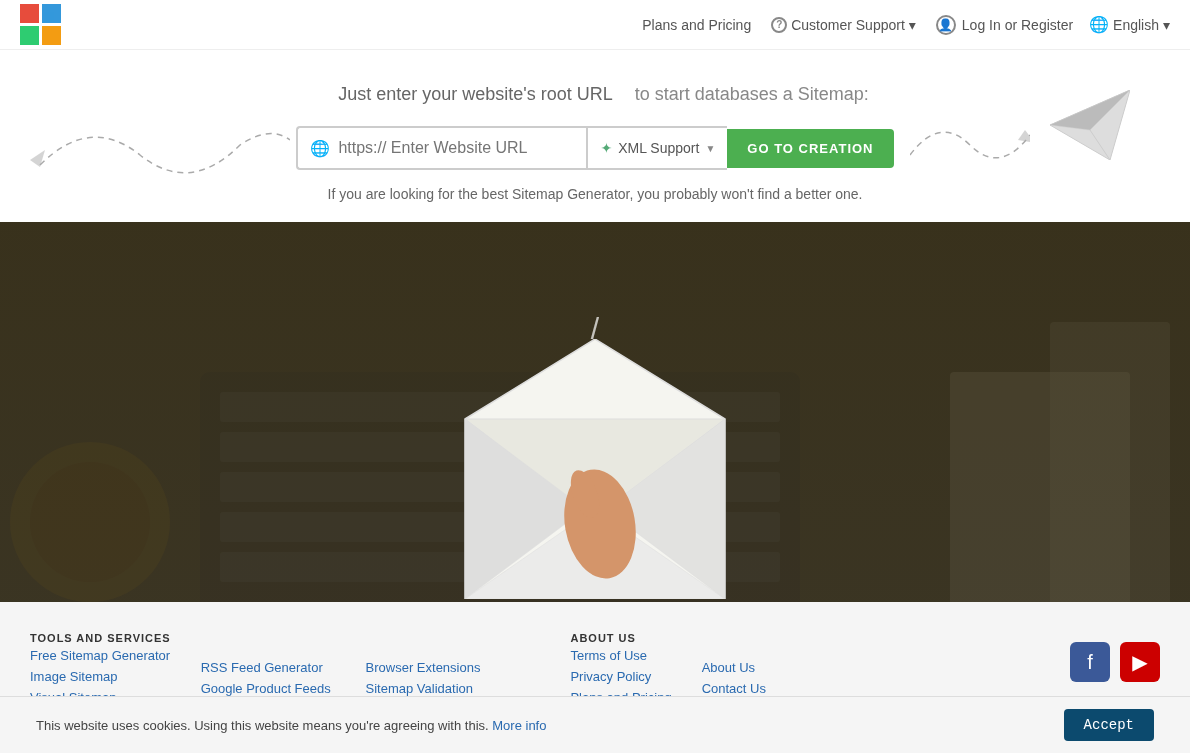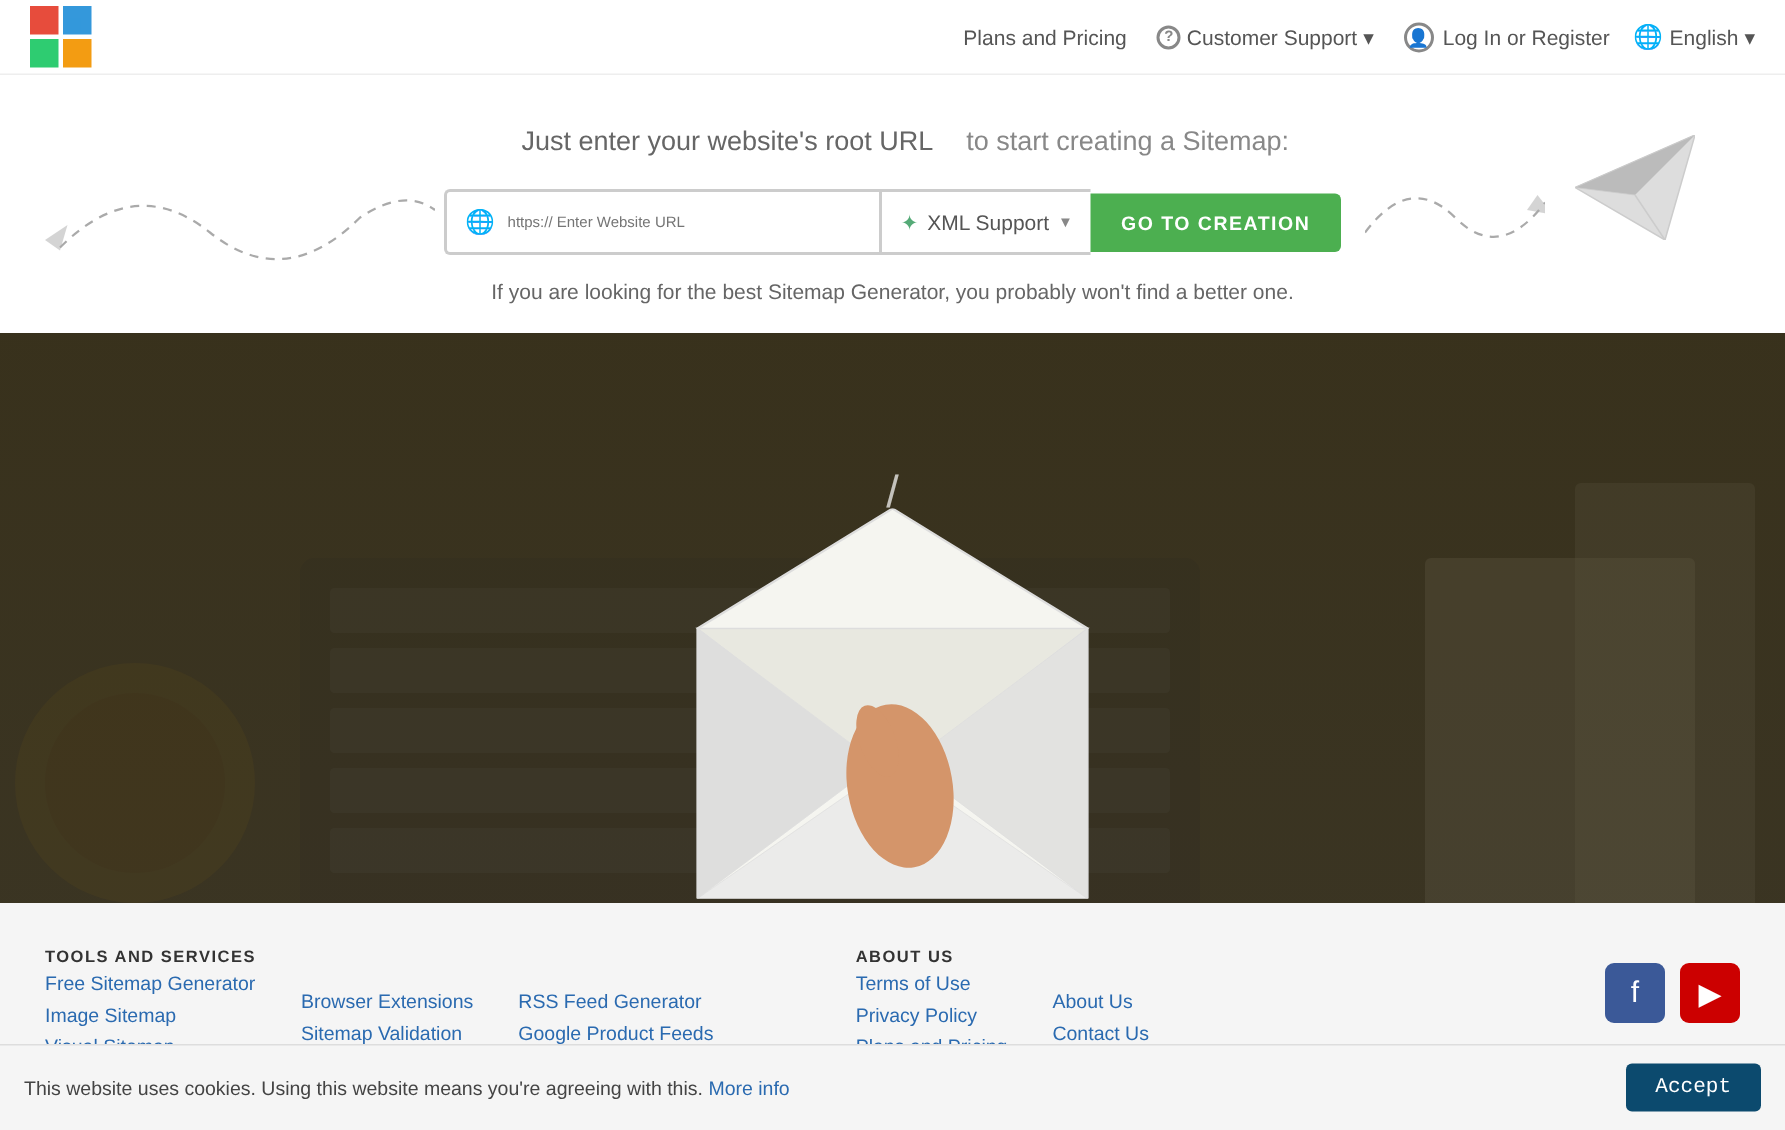--- a/index.html
+++ b/index.html
@@ -129,21 +129,21 @@
       width: 290px;
     }
     .url-input-wrapper .globe-icon {
       color: #aaa;
       margin-right: 8px;
       font-size: 16px;
     }
     .url-input {
       border: none;
       outline: none;
-      font-size: 10px;
+      font-size: 16px;
       color: #999;
       width: 100%;
       background: transparent;
     }
     .sitemap-type-dropdown {
       display: flex;
       align-items: center;
       height: 44px;
       border: 2px solid #ccc;
       border-right: none;
@@ -269,21 +269,21 @@
     .youtube-icon { background: #c00; }
 
     
     .cookie-bar {
       position: fixed;
       bottom: 0;
       left: 0;
       right: 0;
       background: #f5f5f5;
       border-top: 1px solid #ddd;
-      padding: 12px 16px;
+      padding: 12px 36px;
       display: flex;
       align-items: center;
       z-index: 999;
       font-size: 13px;
       color: #444;
       gap: 15px;
     }
     .cookie-text {
       flex: 1;
     }
@@ -355,21 +355,21 @@
       <line x1="40" y1="40" x2="60" y2="70" stroke="#ccc" stroke-width="1"></line>
     </svg>
   </div>
 
   <svg style="position:absolute;right:160px;top:55px;width:120px;height:80px;pointer-events:none;">
     <path d="M 0 50 Q 30 10 60 40 Q 90 70 120 30" stroke="#aaa" stroke-width="1.5" fill="none" stroke-dasharray="6,5"></path>
     <polygon points="115,25 125,38 108,35" fill="#aaa" opacity="0.5"></polygon>
   </svg>
 
   <h1 class="hero-title">
-    <span>Just enter your website's root URL</span><span style="color:#888;font-size:18px;font-weight:normal;"> to start creating a Sitemap:</span>
+    <span>Just enter your website's root URL</span><span style="color:#888;font-size:18px;font-weight:normal;"> to start databases a Sitemap:</span>
   </h1>
 
   <div class="url-form">
     <div class="url-input-wrapper">
       <span class="globe-icon">🌐</span>
       <input class="url-input" type="text" placeholder="https:// Enter Website URL" style="">
     </div>
     <div class="sitemap-type-dropdown">
       <span class="puzzle-icon">✦</span>
       <span>XML Support</span>
@@ -428,29 +428,29 @@
   <div style="display:flex;gap:30px;flex-wrap:wrap;margin-bottom:20px;">
 
     <div>
       <div class="footer-section-title">TOOLS AND SERVICES</div>
       <a class="footer-link">Free Sitemap Generator</a>
       <a class="footer-link">Image Sitemap</a>
       <a class="footer-link">Visual Sitemap</a>
     </div>
     <div>
       <div style="height:28px;"></div>
+      <a class="footer-link">RSS Feed Generator</a>
+      <a class="footer-link">Google Product Feeds</a>
+      <a class="footer-link">Yandex YML Generator</a>
+    </div>
+    <div>
+      <div style="height:28px;"></div>
       <a class="footer-link">Browser Extensions</a>
       <a class="footer-link">Sitemap Validation</a>
       <a class="footer-link">Web Tools</a>
-    </div>
-    <div>
-      <div style="height:28px;"></div>
-      <a class="footer-link">RSS Feed Generator</a>
-      <a class="footer-link">Google Product Feeds</a>
-      <a class="footer-link">Yandex YML Generator</a>
     </div>
     <div style="margin-left:60px;">
       <div class="footer-section-title">ABOUT US</div>
       <a class="footer-link">Terms of Use</a>
       <a class="footer-link">Privacy Policy</a>
       <a class="footer-link">Plans and Pricing</a>
     </div>
     <div>
       <div style="height:28px;"></div>
       <a class="footer-link">About Us</a>

